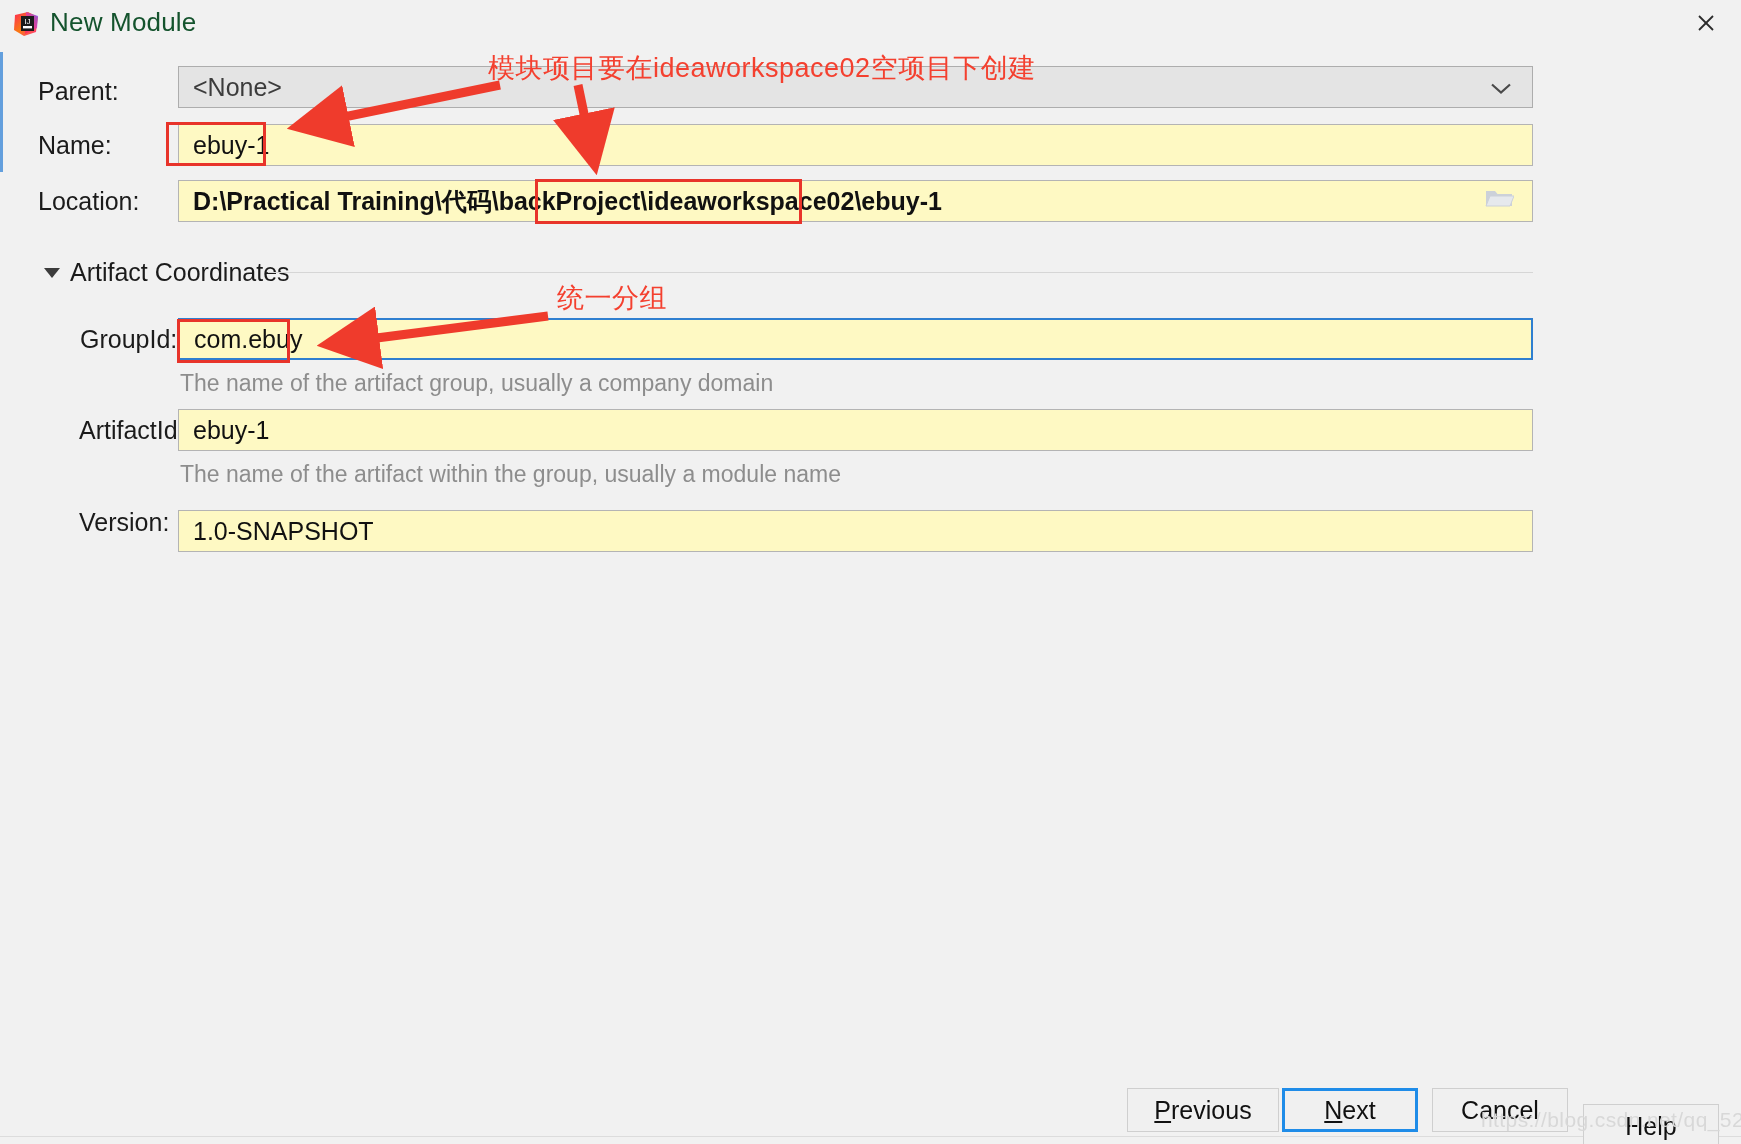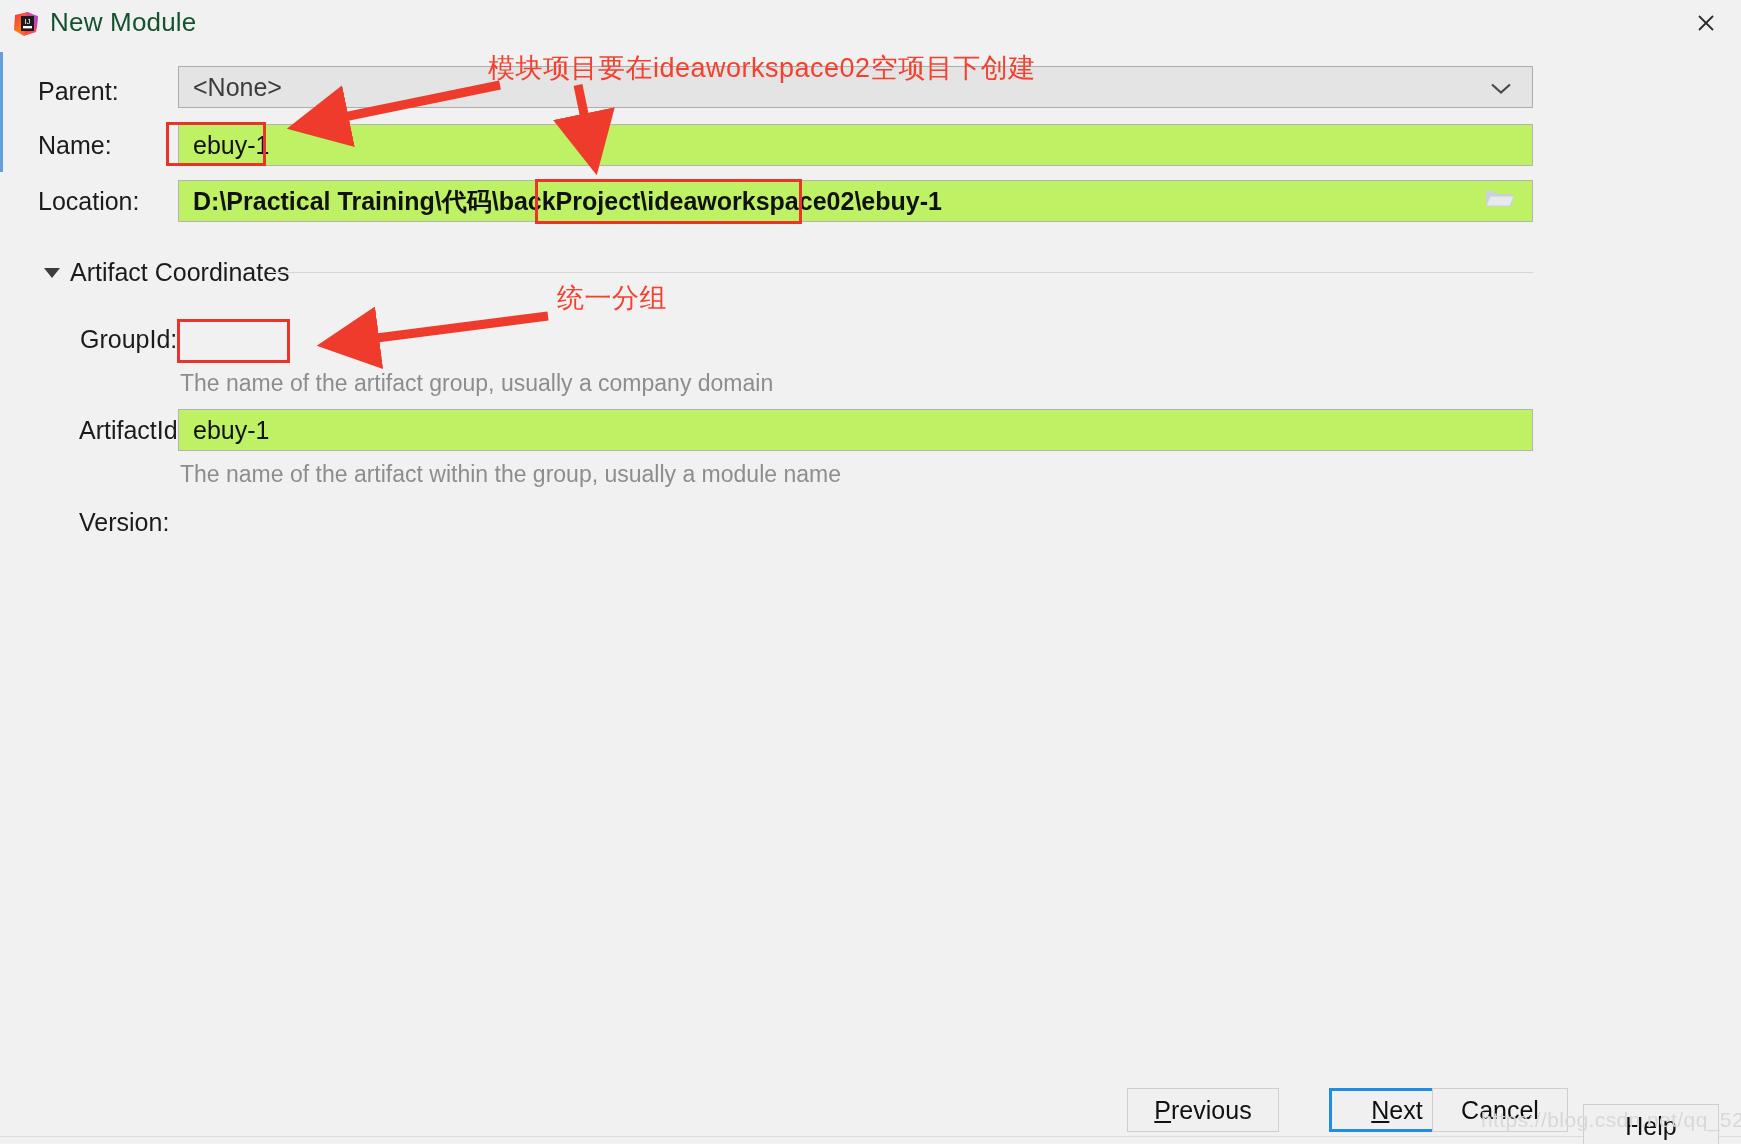--- a/index.html
+++ b/index.html
@@ -80,21 +80,21 @@
   .lbl {
     font-size: 25px;
     color: #1b1b1b;
     text-align: left;
   }
 
   .field {
     box-sizing: border-box;
     height: 42px;
     border: 1px solid #b4b4b4;
-    background: #bef264;
+    background: #fef9c3;
     font-size: 25px;
     color: #111111;
     display: flex;
     align-items: center;
     padding-left: 14px;
     position: relative;
   }
   .field.combo {
     background: #e4e4e4;
     border: 1px solid #adadad;
@@ -188,21 +188,20 @@
     font-size: 25px;
     color: #111111;
     display: flex;
     align-items: center;
     justify-content: center;
     cursor: pointer;
     font-family: "Liberation Sans", sans-serif;
   }
   .btn.default {
     border: 3px solid #1f8ce8;
-    margin-left: 47px;
   }
   .btn u { text-underline-offset: 2px; }
 
   .watermark {
     position: absolute;
     left: 1481px;
     top: 1108px;
     font-size: 21px;
     color: #d8d8d8;
     white-space: nowrap;
@@ -279,33 +278,39 @@
 </div>
 
 <div class="section-hdr" style="left:44px; top:258px;">
   <span class="tri"></span>
   <span class="section-title">Artifact Coordinates</span>
 </div>
 <div class="section-rule" style="left:268px; top:272px; width:1265px;"></div>
 
 <div class="row" style="top:318px; height:42px;padding-left:24px;">
   <span class="lbl" style="position:absolute; left:80px; top:7px;">GroupId:</span>
+  <div class="field focused" style="position:absolute; left:178px; width:1355px;">
+    <span>com.ebuy</span>
+  </div>
 </div>
 <div class="hint" style="left:180px; top:370px;">The name of the artifact group, usually a company domain</div>
 
 <div class="row" style="top:409px; height:42px;">
   <span class="lbl" style="position:absolute; left:79px; top:7px;">ArtifactId:</span>
   <div class="field" style="position:absolute; left:178px; width:1355px;">
     <span>ebuy-1</span>
   </div>
 </div>
 <div class="hint" style="left:180px; top:461px;">The name of the artifact within the group, usually a module name</div>
 
 <div class="row" style="top:501px; height:60px;">
   <span class="lbl" style="position:absolute; left:79px; top:7px;">Version:</span>
+  <div class="field" style="position:absolute; left:178px; width:1355px;">
+    <span>1.0-SNAPSHOT</span>
+  </div>
 </div>
 
 <div class="anno-text" style="left:488px; top:50px;">模块项目要在ideaworkspace02空项目下创建</div>
 <div class="anno-text" style="left:557px; top:280px;">统一分组</div>
 
 <div class="anno-box" style="left:166px; top:122px; width:100px; height:44px;"></div>
 <div class="anno-box" style="left:535px; top:179px; width:267px; height:45px;"></div>
 <div class="anno-box" style="left:177px; top:319px; width:113px; height:44px;"></div>
 
 <svg class="anno-svg">

